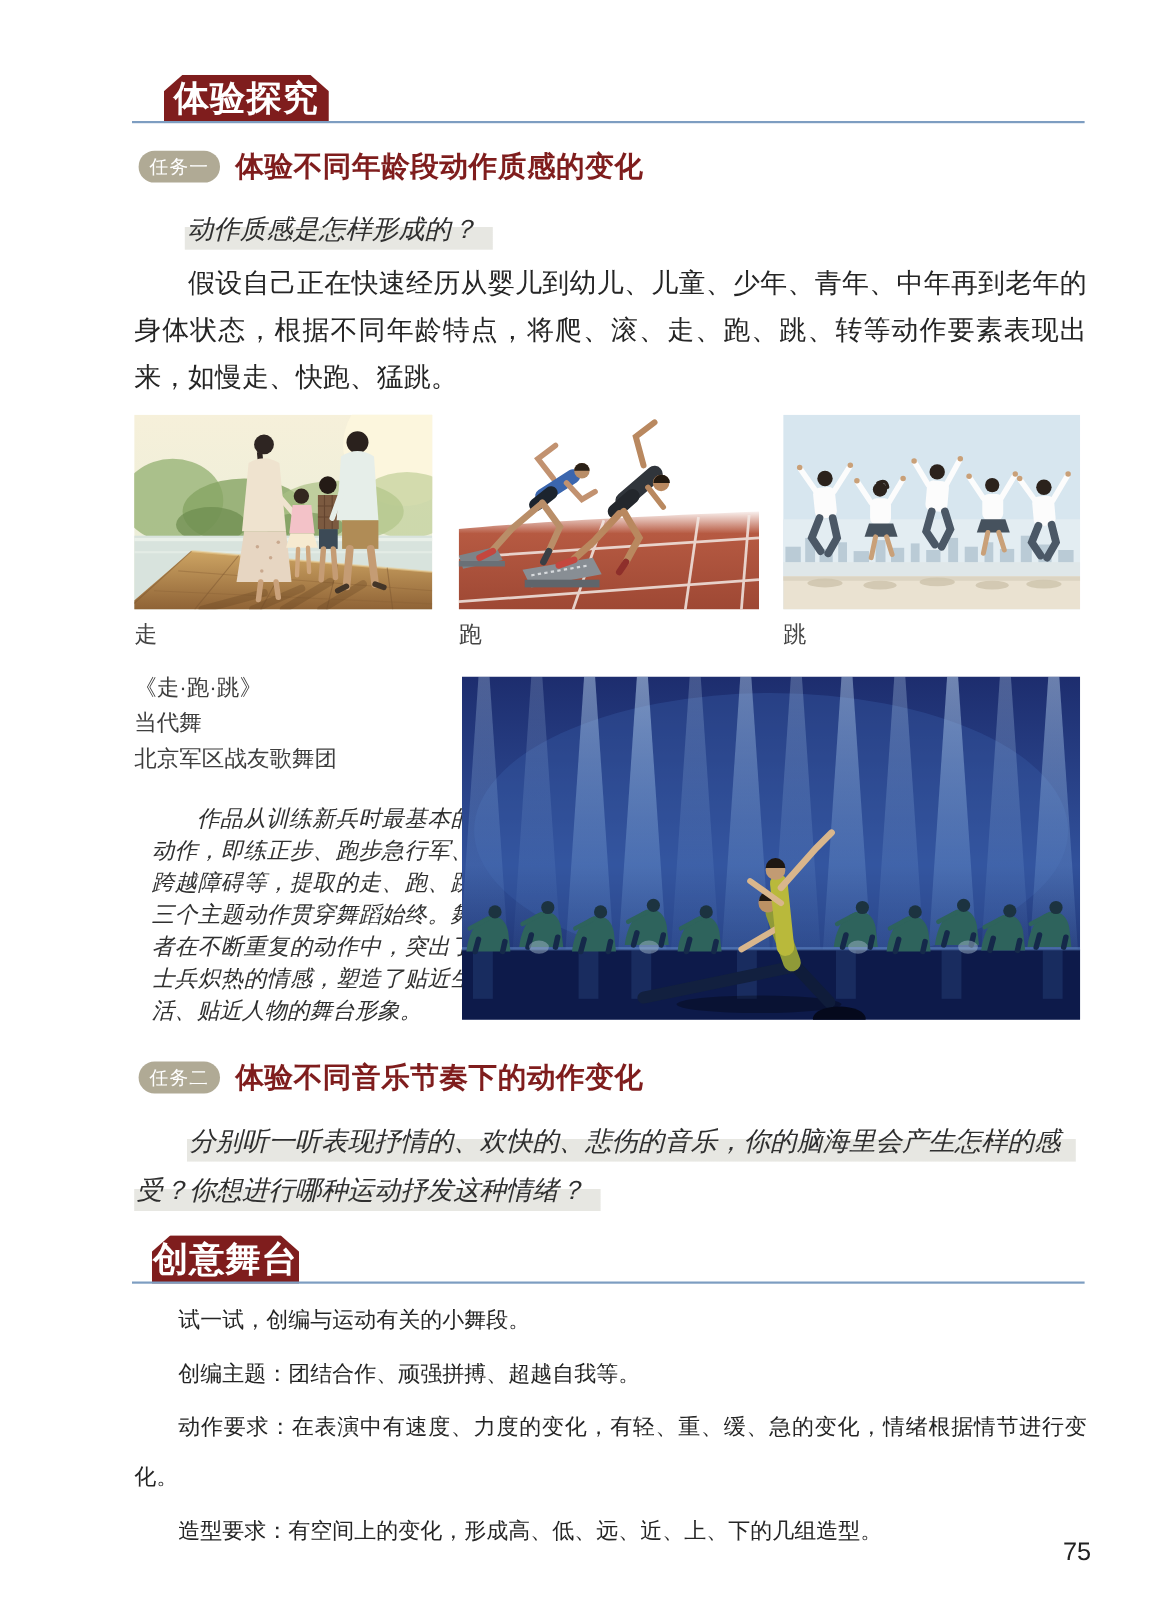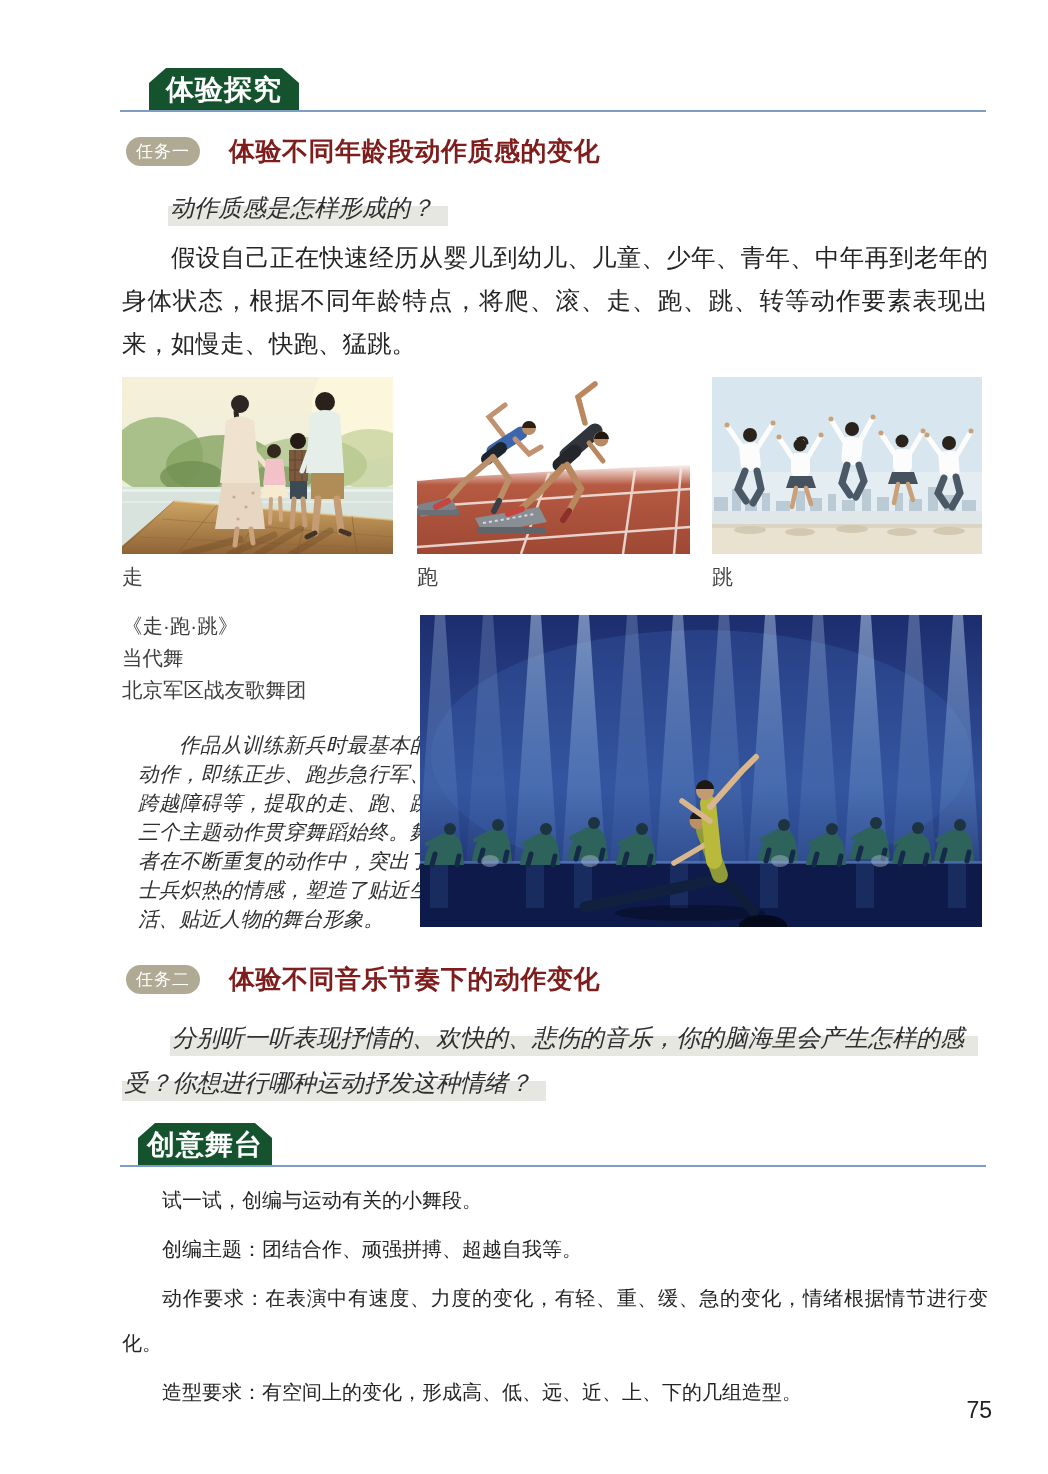--- a/index.html
+++ b/index.html
@@ -2,29 +2,29 @@
 <html><head>
 <meta charset="utf-8">
 <style>
   html,body{margin:0;padding:0;background:#ffffff;}
   .page{
     position:relative;width:1048px;height:1474px;margin:0 auto;background:#fff;
     font-family:"Liberation Serif","DejaVu Serif",serif;color:#262626;overflow:hidden;
   }
   
   .tab{
-    position:absolute;height:44px;background:#14532d;color:#fff;
+    position:absolute;height:44px;background:#7f1d1d;color:#fff;
     display:flex;align-items:center;justify-content:center;
-    font-family:"Liberation Sans","DejaVu Sans",sans-serif;font-weight:bold;font-size:28px;
+    font-family:"Liberation Sans","DejaVu Sans",sans-serif;font-weight:bold;font-size:32px;
     clip-path:polygon(17px 0, calc(100% - 17px) 0, 100% 15px, 100% 100%, 0 100%, 0 15px);
     letter-spacing:1px;
   }
   .rule{position:absolute;left:120px;width:866px;height:2px;background:#7d9dc1;}
   
-  .task-row{position:absolute;left:126px;display:flex;align-items:center;gap:29px;}
+  .task-row{position:absolute;left:126px;display:flex;align-items:center;gap:14px;}
   .badge{
     width:74px;height:29px;border-radius:15px;background:#b0aa95;color:#fff;
     font-family:"Liberation Sans","DejaVu Sans",sans-serif;font-size:17px;
     display:flex;align-items:center;justify-content:center;letter-spacing:1px;flex:none;
   }
   .task-title{
     margin:0;font-family:"Liberation Sans","DejaVu Sans",sans-serif;
     font-size:26px;font-weight:bold;color:#7f1d1d;letter-spacing:0.5px;
   }
   

